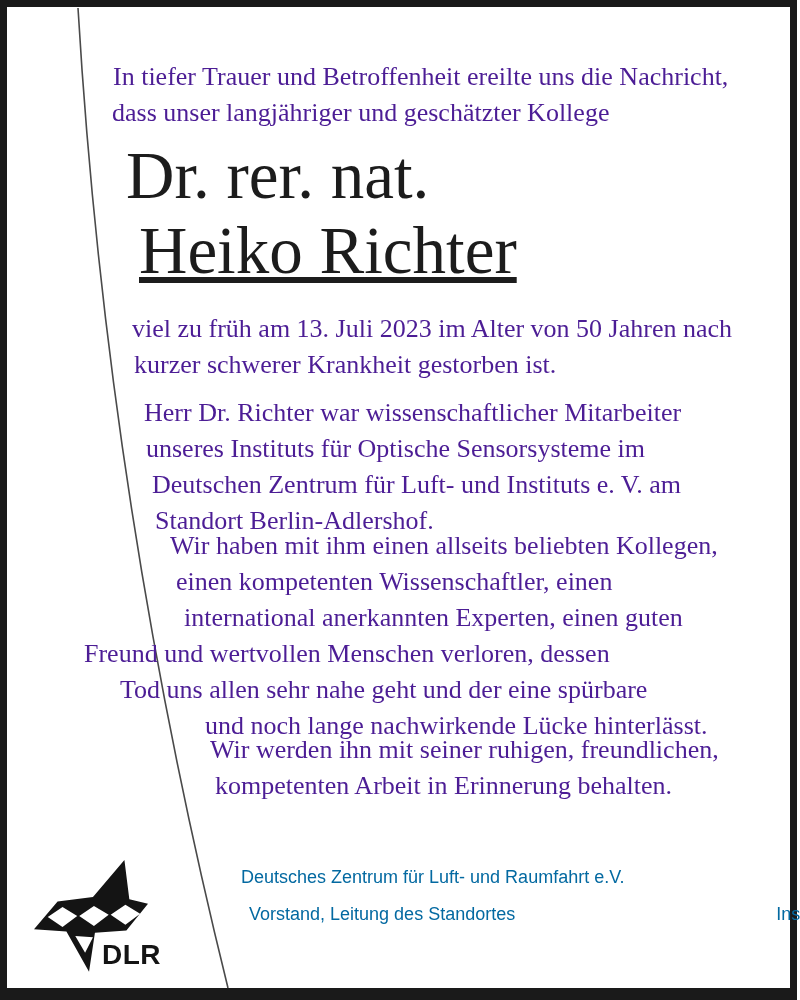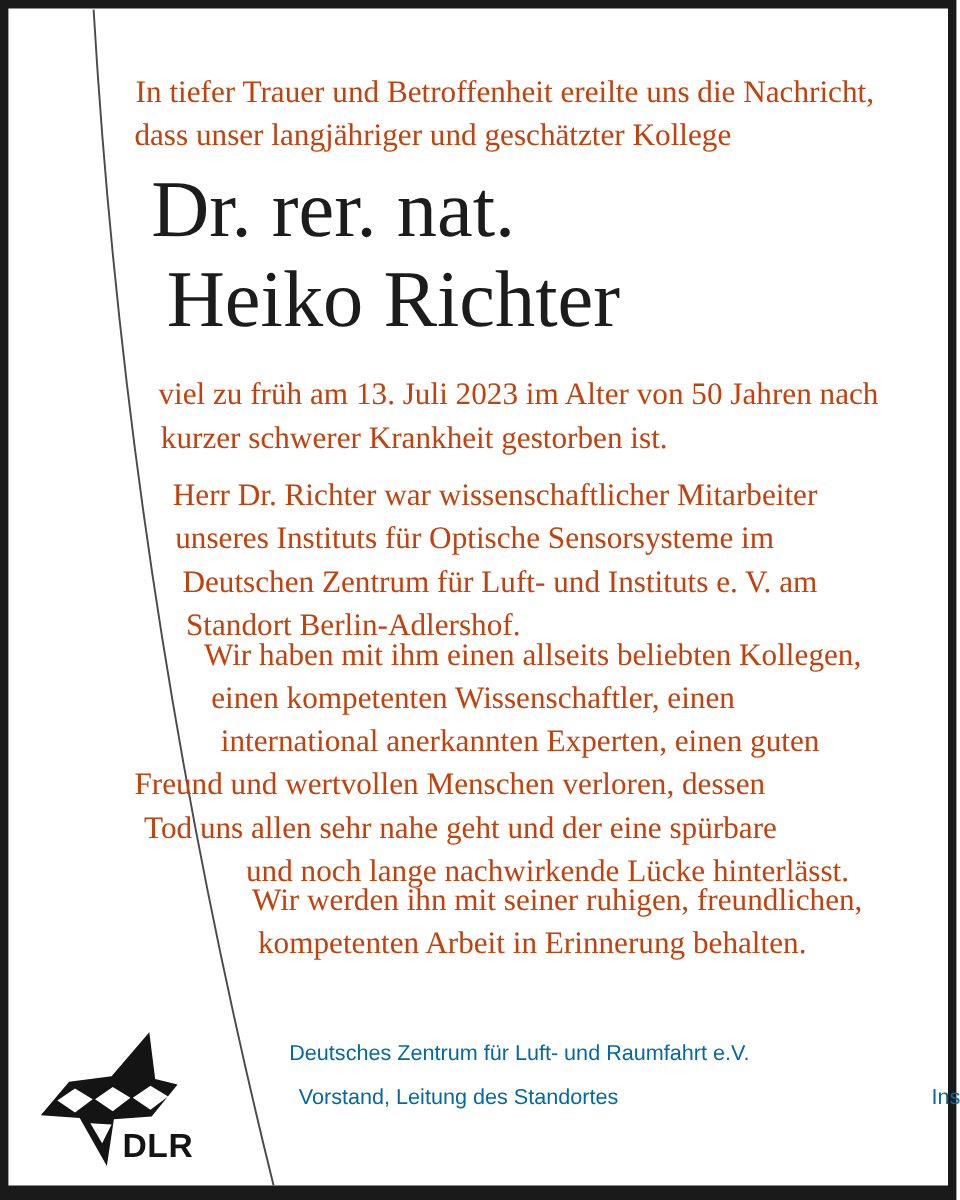--- a/index.html
+++ b/index.html
@@ -37,53 +37,53 @@
     height: 1000px;
     pointer-events: none;
   }
   .para {
     position: absolute;
     left: 0;
     width: 800px;
     font-family: "Liberation Serif", "DejaVu Serif", serif;
     font-size: 26px;
     line-height: 36px;
-    color: #c2410c;
+    color: #4c1d95;
     white-space: nowrap;
   }
   .para .ln { display: block; }
 
   #intro  { top: 59px; }
   #intro .ln:nth-child(1) { margin-left: 113px; }
   #intro .ln:nth-child(2) { margin-left: 112px; }
 
   #name {
     top: 138px;
     font-size: 67px;
     line-height: 75px;
     color: #1c1c1c;
   }
   #name .ln:nth-child(1) { margin-left: 126px; }
-  #name .ln:nth-child(2) { margin-left: 139px; }
+  #name .ln:nth-child(2) { margin-left: 139px; text-decoration: underline; }
 
   #death  { top: 311px; }
   #death .ln:nth-child(1) { margin-left: 132px; }
   #death .ln:nth-child(2) { margin-left: 134px; }
 
   #role   { top: 395px; }
   #role .ln:nth-child(1) { margin-left: 144px; }
   #role .ln:nth-child(2) { margin-left: 146px; }
   #role .ln:nth-child(3) { margin-left: 152px; }
   #role .ln:nth-child(4) { margin-left: 155px; }
 
   #loss   { top: 528px; }
   #loss .ln:nth-child(1) { margin-left: 170px; }
   #loss .ln:nth-child(2) { margin-left: 176px; }
   #loss .ln:nth-child(3) { margin-left: 184px; }
-  #loss .ln:nth-child(4) { margin-left: 112px; }
+  #loss .ln:nth-child(4) { margin-left: 84px; }
   #loss .ln:nth-child(5) { margin-left: 120px; }
   #loss .ln:nth-child(6) { margin-left: 205px; }
 
   #memory { top: 732px; }
   #memory .ln:nth-child(1) { margin-left: 210px; }
   #memory .ln:nth-child(2) { margin-left: 215px; }
   #memory .ln:nth-child(3) { margin-left: 220px; }
 
   .sig {
     position: absolute;

